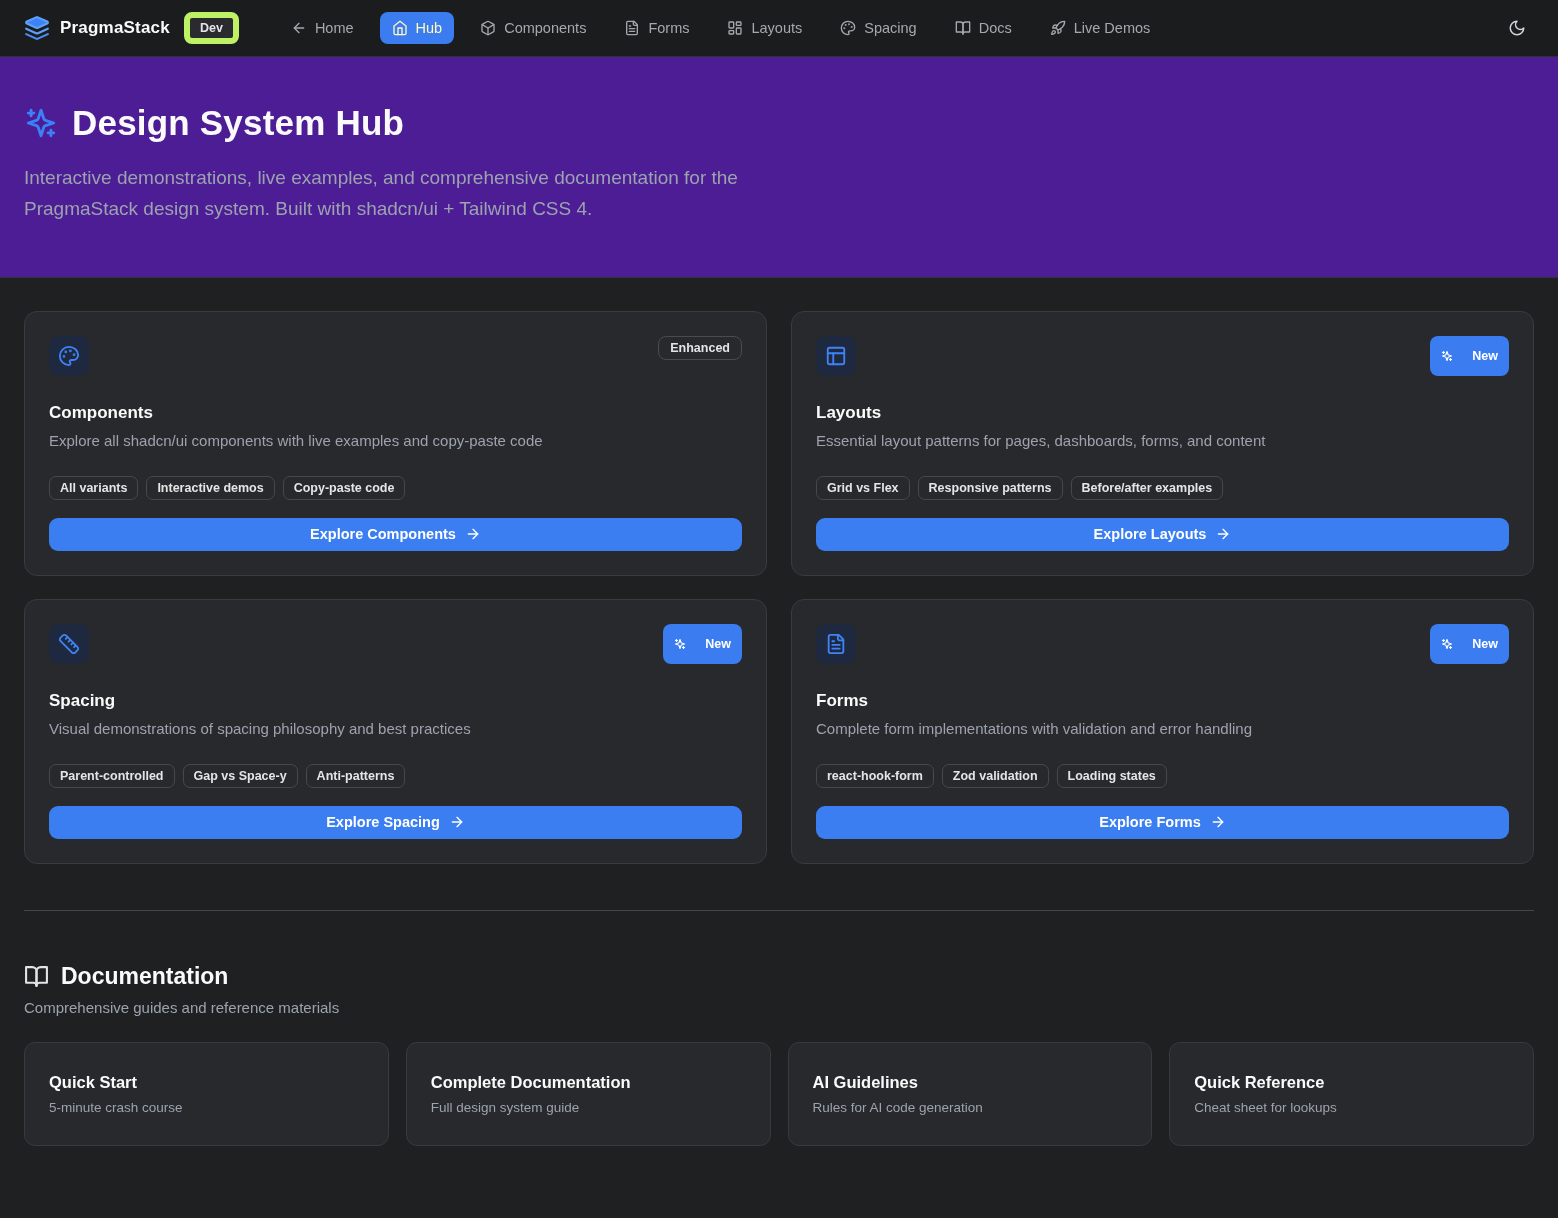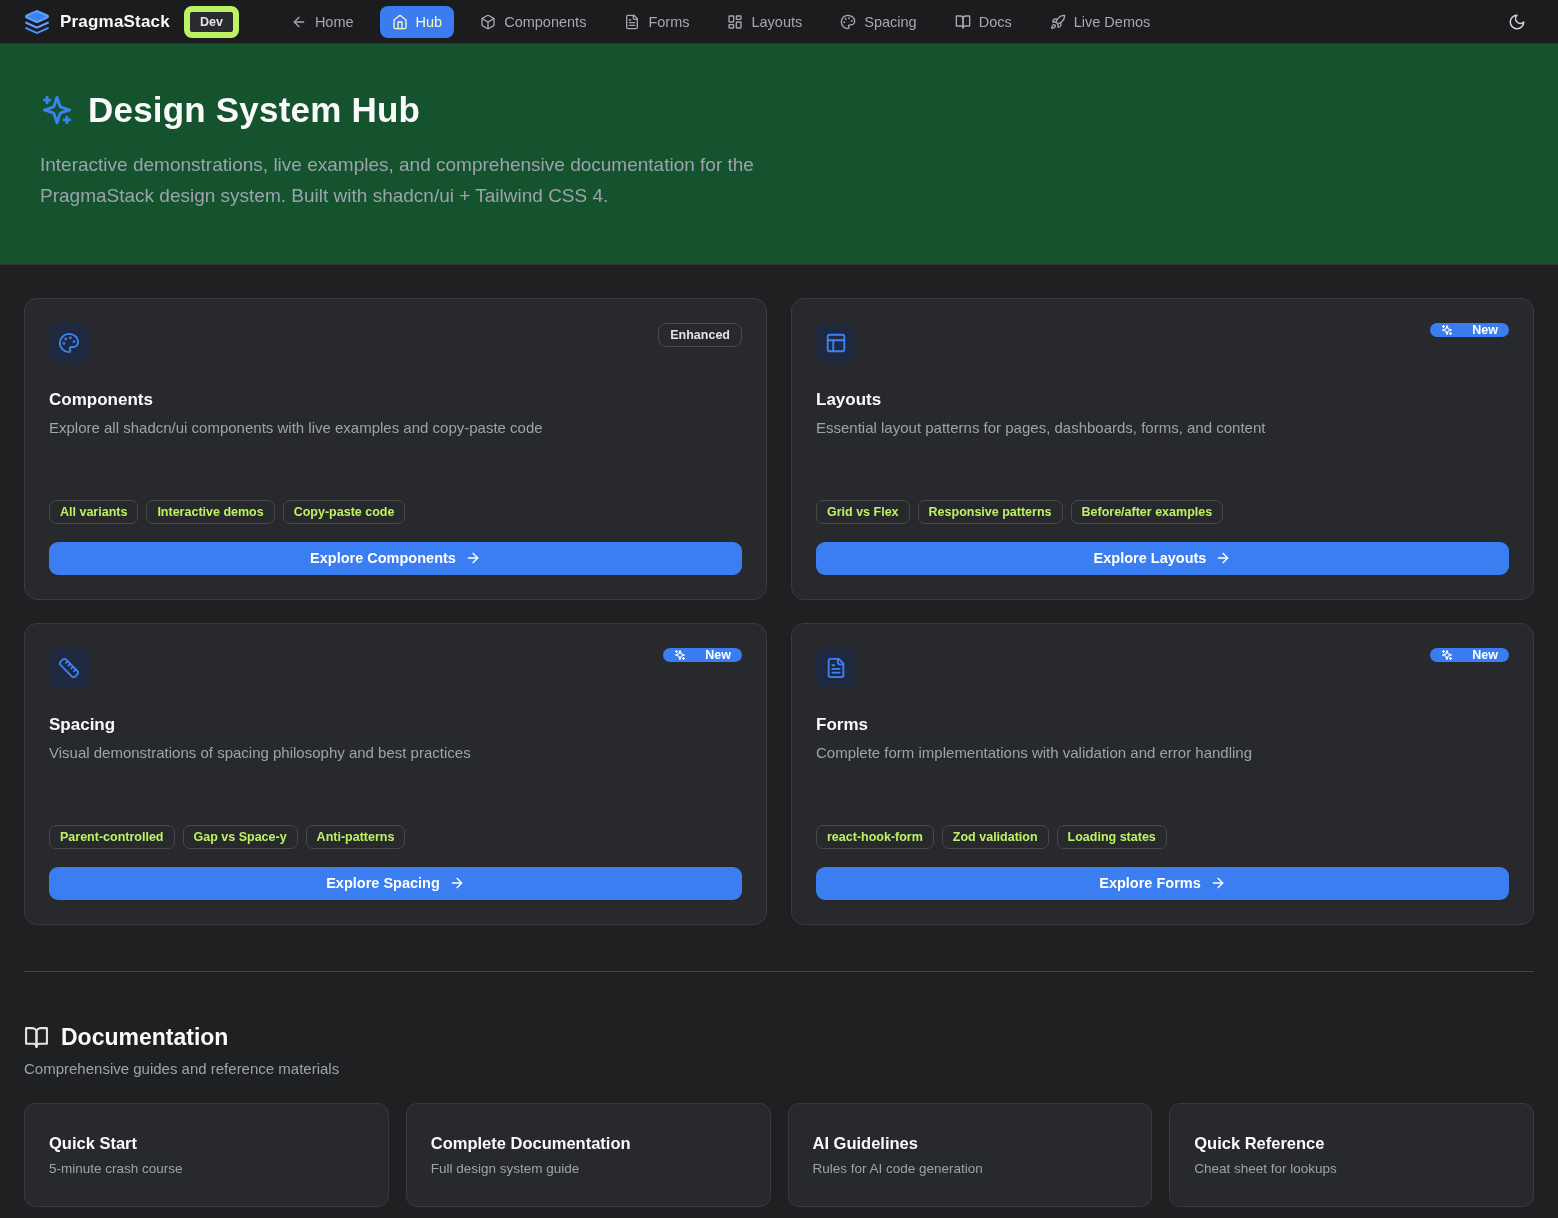--- a/index.html
+++ b/index.html
@@ -6,21 +6,21 @@
   html, body { background: #1a1b1d; }
   body {
     font-family: "Liberation Sans", "DejaVu Sans", sans-serif;
     color: #fafafa;
     -webkit-font-smoothing: antialiased;
   }
   .page { width: 1558px; min-height: 1218px; background: #1f2022; overflow: hidden; }
 
   
   .navbar {
-    height: 44px; background: #1b1c1e; border-bottom: 1px solid #303134;
+    height: 57px; background: #1b1c1e; border-bottom: 1px solid #303134;
     display: flex; align-items: center; padding: 0 24px;
   }
   .brand { display: flex; align-items: center; gap: 10px; cursor: pointer; }
   .brand-name { font-size: 17px; font-weight: 700; letter-spacing: .2px; }
   .dev-badge {
     margin-left: 4px; font-size: 12.5px; font-weight: 700; color: #e4e4e7;
     border: 6px solid #bef264; background: #2a2b2e; border-radius: 8px;
     padding: 3px 10px;
   }
   .nav-items { display: flex; align-items: center; gap: 14px; margin-left: 40px; }
@@ -29,21 +29,21 @@
     color: #a6a8ad; font-size: 14.5px; border-radius: 8px; cursor: pointer;
     white-space: nowrap;
   }
   .nav-item svg { width: 16px; height: 16px; }
   .nav-item.active { background: #3b7cf0; color: #fef9c3; }
   .nav-spacer { flex: 1; }
   .theme-toggle { color: #d4d4d8; cursor: pointer; padding: 8px; display:flex; align-items:center; }
   .theme-toggle svg { width: 18px; height: 18px; }
 
   
-  .hero { background: #14532d; border-bottom: 1px solid #313236; padding: 46px 40px 52px; }
+  .hero { background: #4c1d95; border-bottom: 1px solid #313236; padding: 46px 24px 52px; }
   .hero-title-row { display: flex; align-items: center; gap: 14px; }
   .hero-title-row svg { width: 34px; height: 34px; color: #3b82f6; }
   .hero-title { font-size: 35px; font-weight: 700; letter-spacing: .2px; }
   .hero-desc {
     margin-top: 20px; max-width: 745px; color: #9ca3af;
     font-size: 19px; line-height: 1.62;
   }
 
   
   .content { padding: 0 24px; }
@@ -65,29 +65,29 @@
   }
   .icon-tile svg { width: 22px; height: 22px; color: #3f83f8; }
   .badge-outline {
     font-size: 12.5px; font-weight: 700; color: #e4e4e7;
     border: 1px solid #4a4b4f; border-radius: 8px; padding: 4px 11px;
     background: transparent;
   }
   .badge-filled {
     display: inline-flex; align-items: center; gap: 19px;
     font-size: 12.5px; font-weight: 700; color: #ffffff;
-    background: #3b7cf0; border-radius: 8px; padding: 0 11px; margin-left: 9px;
+    background: #3b7cf0; border-radius: 8px; padding: 13px 11px; margin-left: 9px;
   }
   .badge-filled svg { width: 12px; height: 12px; }
   .demo-card-title { margin-top: 27px; font-size: 17px; font-weight: 600; }
   .demo-card-desc { margin-top: 9px; color: #9ca3af; font-size: 15px; }
   .tag-row { display: flex; gap: 8px; margin-top: 27px; flex-wrap: wrap; }
   .tag {
-    font-size: 12.5px; font-weight: 700; color: #bef264;
-    border: 1px solid #46484c; border-radius: 7px; padding: 4px 10px; margin-top: 37px;
+    font-size: 12.5px; font-weight: 700; color: #e5e5e5;
+    border: 1px solid #46484c; border-radius: 7px; padding: 4px 10px;
   }
   .explore-btn {
     margin-top: 18px; height: 33px; width: 100%;
     background: #3b7ef2; border: none; border-radius: 9px; cursor: pointer;
     color: #ffffff; font-family: inherit; font-size: 14.5px; font-weight: 600;
     display: flex; align-items: center; justify-content: center; gap: 9px;
   }
   .explore-btn svg { width: 16px; height: 16px; }
 
   

